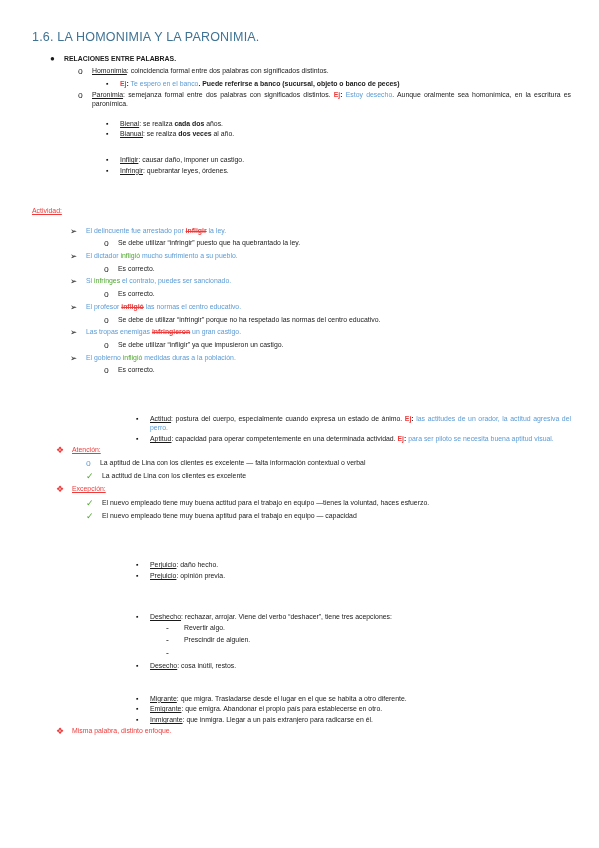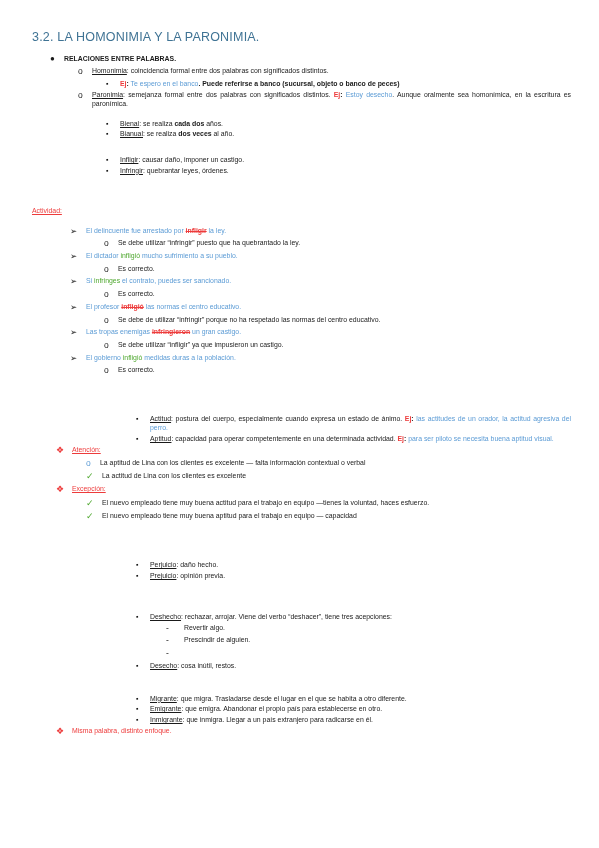--- a/index.html
+++ b/index.html
@@ -53,21 +53,21 @@
   .sp-md{height:15px;}
   .sp-lg{height:22px;}
   .sp-xl{height:30px;}
   .sp-xxl{height:36px;}
 </style>
 </head>
 <body>
 
 <div class="page">
 
-  <h1 class="doc-title">3.2. LA HOMONIMIA Y LA PARONIMIA.</h1>
+  <h1 class="doc-title">1.6. LA HOMONIMIA Y LA PARONIMIA.</h1>
 
   <div class="row lvl1">
     <span class="mk mk-disc">●</span>
     <span class="tx t7 b">RELACIONES ENTRE PALABRAS.</span>
   </div>
 
   <div class="row lvl2">
     <span class="mk mk-circ">o</span>
     <span class="tx t7"><span class="u">Homonimia</span><span>: coincidencia formal entre dos palabras con significados distintos.</span></span>
   </div>

